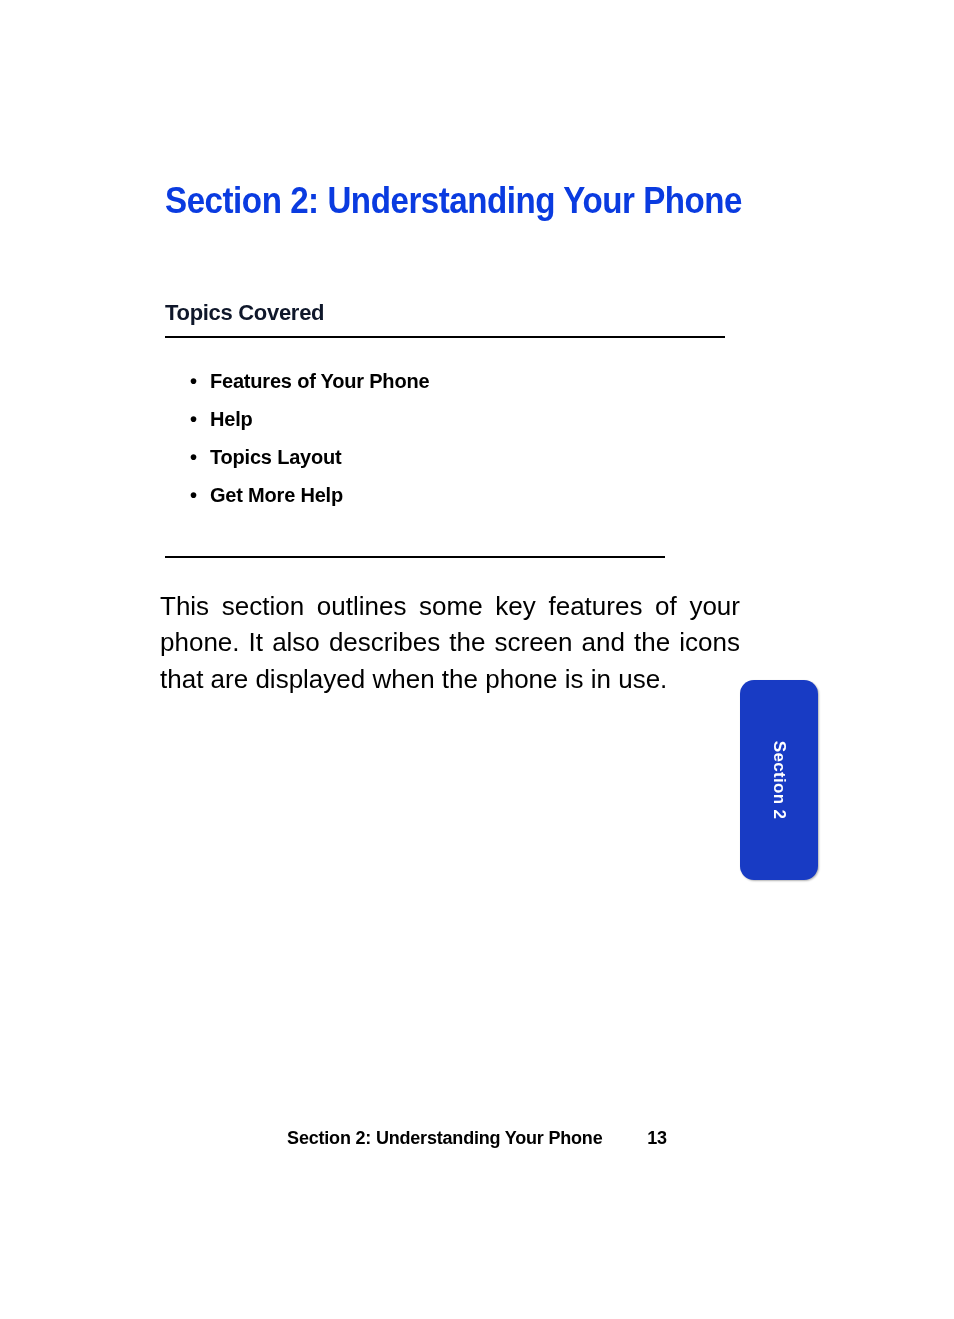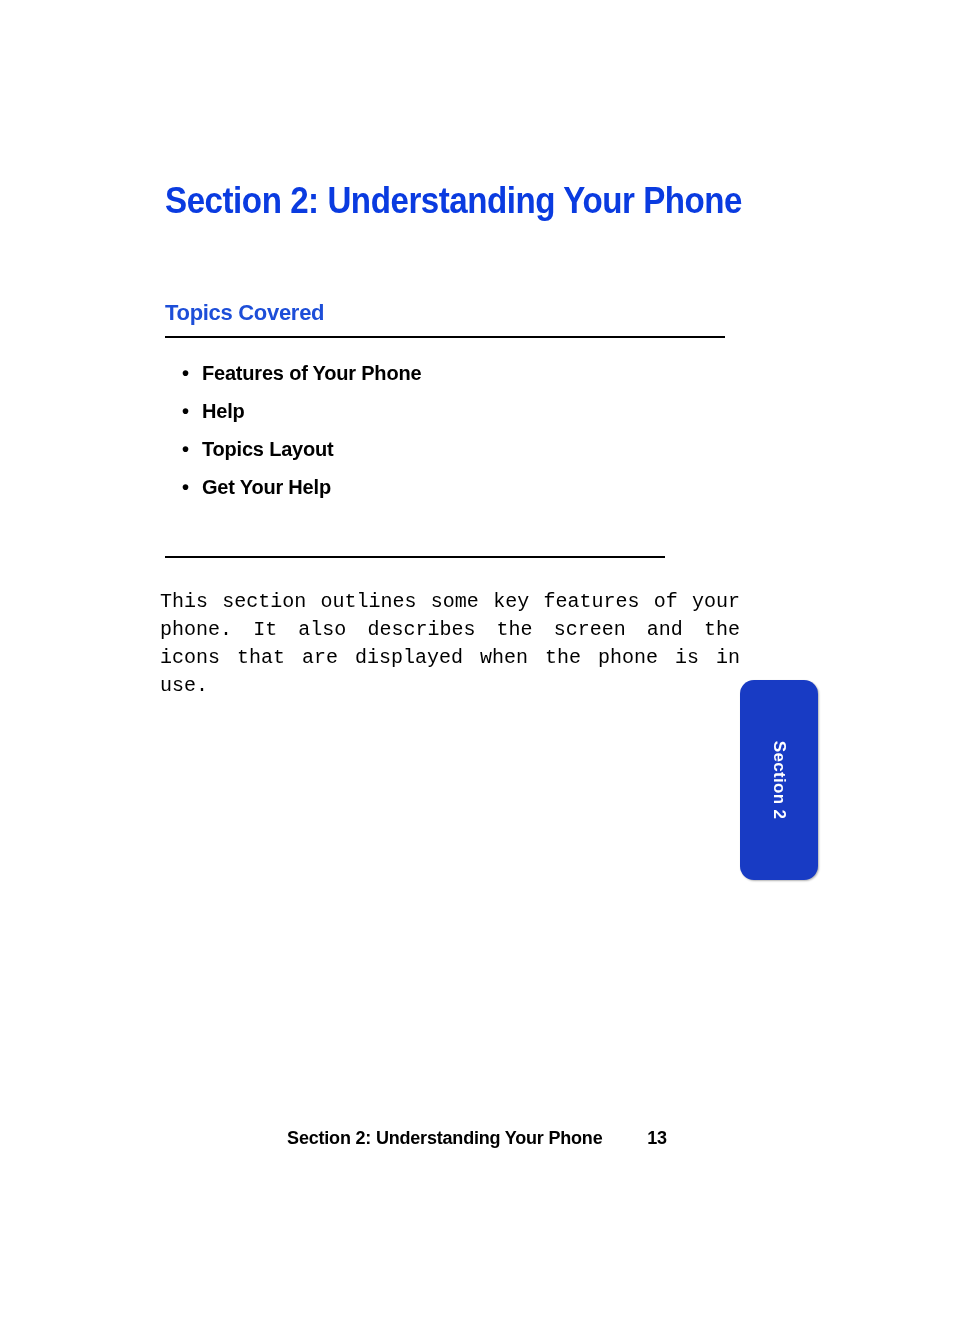--- a/index.html
+++ b/index.html
@@ -29,38 +29,38 @@
     font-stretch: condensed;
     transform: scaleX(0.92);
     transform-origin: left center;
   }
   .topics-heading {
     position: absolute;
     left: 165px;
     top: 300px;
     font-size: 22px;
     font-weight: 700;
-    color: #1d4ed8;
+    color: #0f172a;
     font-stretch: condensed;
     letter-spacing: -0.3px;
   }
   .rule-top {
     position: absolute;
     left: 165px;
     top: 336px;
     width: 560px;
     height: 0;
     border-top: 2px solid #000;
   }
   .topics-list {
     position: absolute;
     left: 178px;
     top: 358px;
     list-style: none;
-    margin: 4px;
+    margin: 12px;
     padding: 0;
     font-size: 20px;
     font-weight: 600;
     color: #000;
     font-stretch: condensed;
   }
   .topics-list li {
     position: relative;
     padding-left: 20px;
     margin-bottom: 15px;
@@ -79,22 +79,22 @@
     top: 556px;
     width: 500px;
     height: 0;
     border-top: 2px solid #000;
   }
   .body-text {
     position: absolute;
     left: 160px;
     top: 588px;
     width: 580px;
-    font-family: Liberation Mono, monospace;
-    font-size: 20px;
+    font-family: Liberation Sans, sans-serif;
+    font-size: 26px;
     line-height: 1.4;
     color: #000;
     text-align: justify;
     letter-spacing: 0px;
   }
   .side-tab {
     position: absolute;
     right: 136px;
     top: 680px;
     width: 78px;
@@ -140,21 +140,21 @@
   <div class="section-title">Section 2: Understanding Your Phone</div>
 
   <div class="topics-heading">Topics Covered</div>
 
   <div class="rule-top"></div>
 
   <ul class="topics-list">
     <li>Features of Your Phone</li>
     <li>Help</li>
     <li>Topics Layout</li>
-    <li>Get Your Help</li>
+    <li>Get More Help</li>
   </ul>
 
   <div class="rule-bottom"></div>
 
   <div class="body-text">This section outlines some key features of your phone. It also describes the screen and the icons that are displayed when the phone is in use.</div>
 
   <div class="side-tab">
     <div class="side-tab-label">Section 2</div>
   </div>
 

